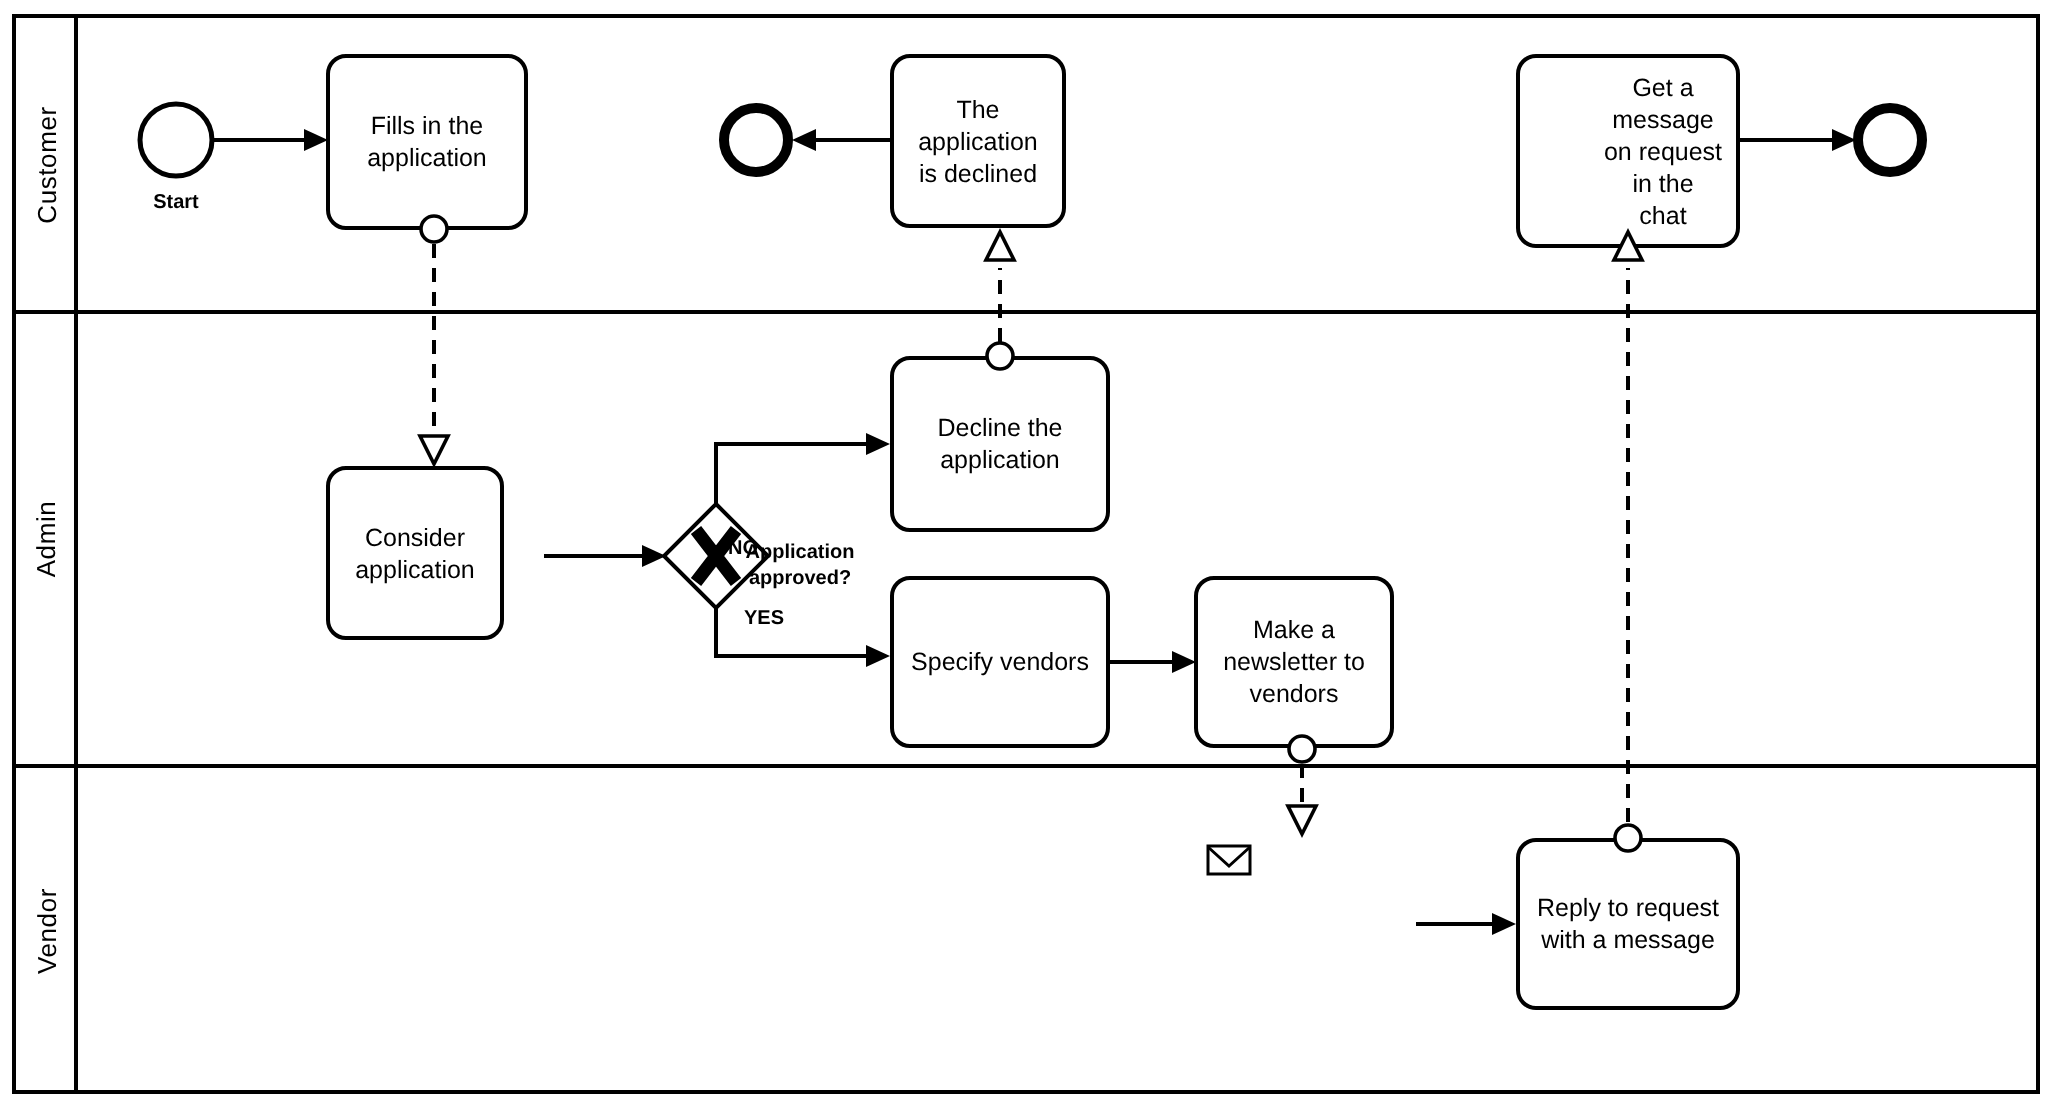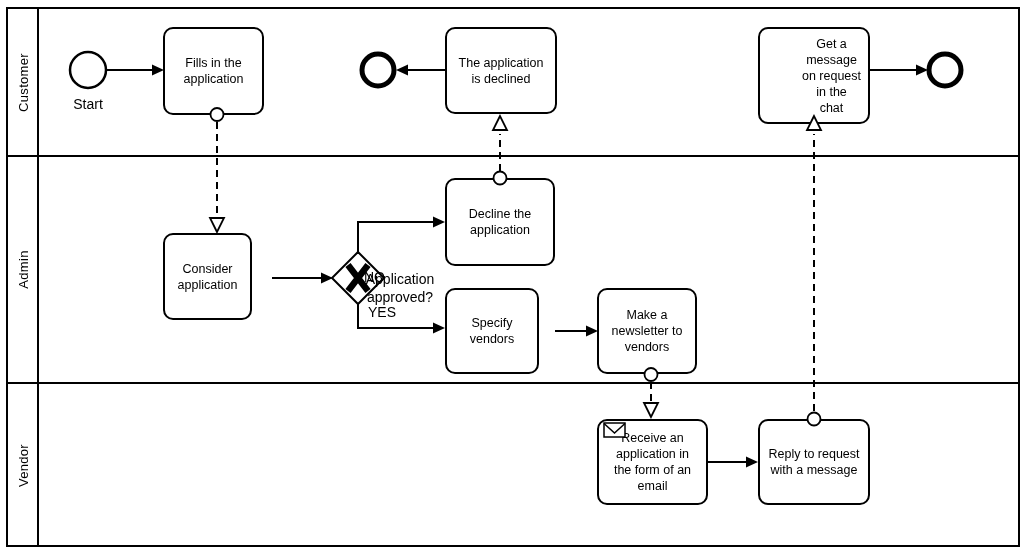--- a/index.html
+++ b/index.html
@@ -21,22 +21,22 @@
     transform:rotate(-90deg);font-size:13px;white-space:nowrap;letter-spacing:.3px;
   }
   .task{
     position:absolute;border:2px solid #000;border-radius:10px;background:#fff;
     display:flex;align-items:center;justify-content:center;text-align:center;
     font-size:12.5px;line-height:1.28;white-space:pre-line;z-index:1;
     padding:4px 5px;box-sizing:border-box;
   }
   .overlay{position:absolute;left:0;top:0;z-index:2;pointer-events:none;}
   .float-label{
-    position:absolute;font-size:14px;line-height:1.25;z-index:3;
-    white-space:pre-line;text-align:center;
+    position:absolute;font-size:10px;line-height:1.25;z-index:3;
+    white-space:pre-line;text-align:center;font-weight:bold;
   }
 </style>
 </head>
 <body>
 
 <div class="stage">
 
   <div class="pool"></div>
   <div class="vline" style="left:37px;top:7px;width:2px;height:540px;"></div>
   <div class="hline" style="left:6px;top:155px;width:1014px;height:2px;"></div>
@@ -47,39 +47,35 @@
   </div>
   <div class="lane-label" style="top:157px;height:225px;">
     <span>Admin</span>
   </div>
   <div class="lane-label" style="top:384px;height:162px;">
     <span>Vendor</span>
   </div>
 
   <div class="task" style="left:163px;top:27px;width:101px;height:88px;">Fills in the
 application</div>
-  <div class="task" style="left:445px;top:27px;width:112px;height:87px;">The application
+  <div class="task" style="left:445px;top:27px;width:88px;height:87px;">The application
 is declined</div>
   <div class="task" style="left:758px;top:27px;width:112px;height:97px;padding-left:40px;">Get a message
 on request in the
 chat</div>
 
   <div class="task" style="left:163px;top:233px;width:89px;height:87px;">Consider
 application</div>
   <div class="task" style="left:445px;top:178px;width:110px;height:88px;">Decline the
 application</div>
-  <div class="task" style="left:445px;top:288px;width:94px;height:86px;">Specify vendors</div>
+  <div class="task" style="left:445px;top:288px;width:110px;height:86px;">Specify vendors</div>
   <div class="task" style="left:597px;top:288px;width:100px;height:86px;">Make a
 newsletter to
 vendors</div>
 
-  <div class="task" style="left:597px;top:419px;width:111px;height:86px;">Receive an
-application in
-the form of an
-email</div>
   <div class="task" style="left:758px;top:419px;width:112px;height:86px;">Reply to request
 with a message</div>
 
   <div class="float-label" style="left:58px;top:96px;width:60px;">Start</div>
   <div class="float-label" style="left:364px;top:231px;width:34px;text-align:left;margin-top:38px;">NO</div>
   <div class="float-label" style="left:362px;top:304px;width:40px;text-align:center;">YES</div>
   <div class="float-label" style="left:364px;top:271px;width:72px;">Application
 approved?</div>
 
   <svg class="overlay" width="1024" height="552" viewBox="0 0 1024 552">

